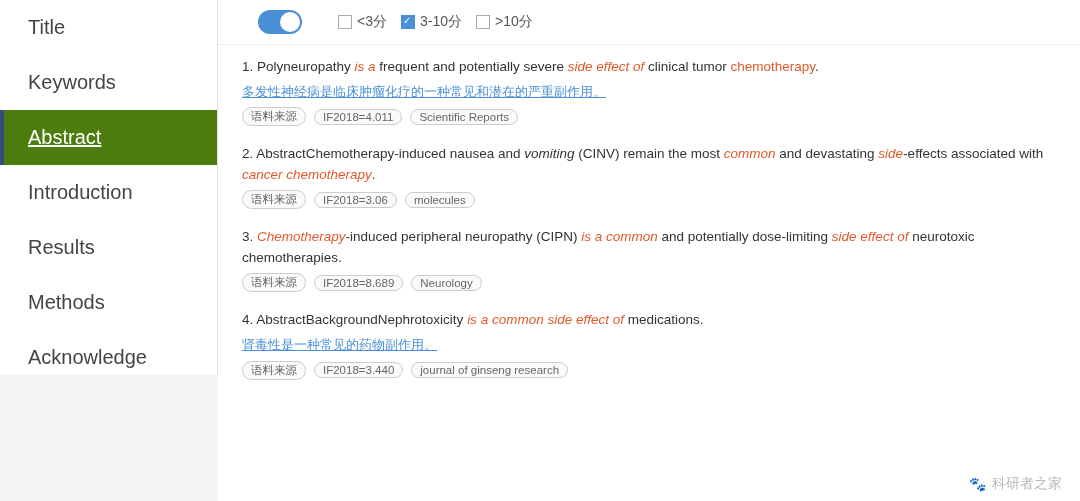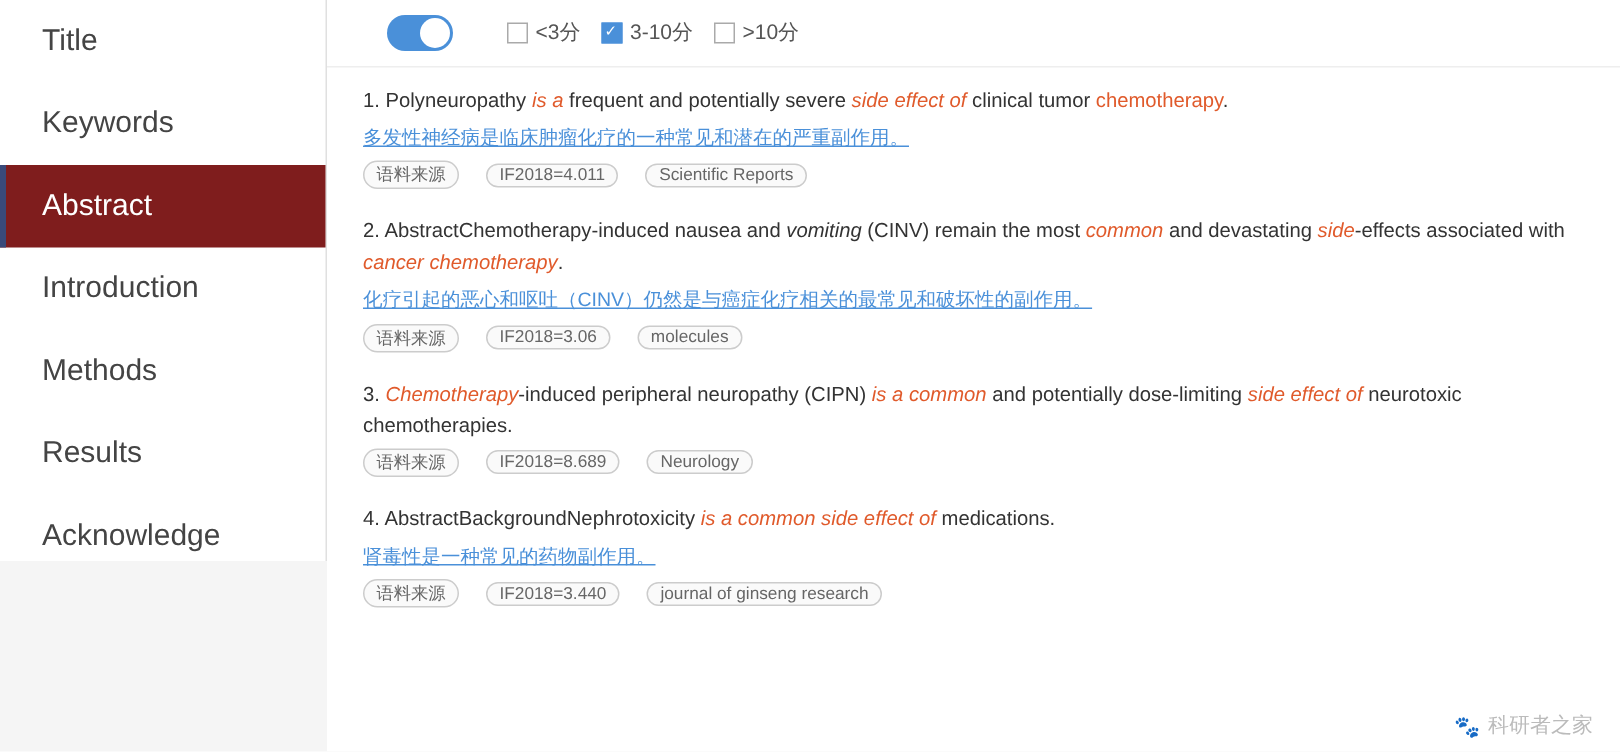--- a/index.html
+++ b/index.html
@@ -24,23 +24,24 @@
     }
     .sidebar-item {
       padding: 16px 24px;
       font-size: 20px;
       color: #444;
       cursor: pointer;
       border-left: 4px solid transparent;
       font-weight: 400;
     }
     .sidebar-item.active {
-      background: #7f1d1d;
+      background: #4d7c0f;
       color: #fff;
       border-left: 4px solid #3a4a7a;
+      text-decoration: underline;
     }
 
     
     .main {
       flex: 1;
       background: #fff;
       display: flex;
       flex-direction: column;
       height: 501px;
       overflow: hidden;
@@ -136,21 +137,21 @@
       font-size: 13px;
       color: #4a90d9;
       line-height: 1.5;
       margin-bottom: 6px;
       text-decoration: underline;
       text-decoration-color: #4a90d9;
     }
     .meta-row {
       display: flex;
       align-items: center;
-      gap: 18px;
+      gap: 8px;
       flex-wrap: wrap;
     }
     .tag {
       display: inline-block;
       border: 1px solid #ccc;
       border-radius: 10px;
       padding: 1px 8px;
       font-size: 11.5px;
       color: #666;
       background: #fafafa;
@@ -159,22 +160,22 @@
     .italic { font-style: italic; }
   </style>
 </head>
 <body>
 
 <div class="sidebar">
 <div class="sidebar-item">Title</div>
     <div class="sidebar-item">Keywords</div>
     <div class="sidebar-item active">Abstract</div>
     <div class="sidebar-item">Introduction</div>
+    <div class="sidebar-item">Results</div>
     <div class="sidebar-item">Methods</div>
-    <div class="sidebar-item">Results</div>
     <div class="sidebar-item">Acknowledge</div>
   </div>
 
 <div class="main">
   <div class="toolbar">
     <span class="translate-label"></span>
     <div class="toggle-switch"></div>
     <span class="influence-label"></span>
     <div class="filter-group">
       <label class="filter-item">
@@ -196,21 +197,20 @@
         <div class="item-en"><span>1. </span><span>Polyneuropathy </span><span class="red italic">is a</span><span> frequent and potentially severe </span><span class="red italic">side effect of</span><span> clinical tumor </span><span class="red">chemotherapy</span><span>.</span></div>
         <div class="item-cn">多发性神经病是临床肿瘤化疗的一种常见和潜在的严重副作用。</div>
         <div class="meta-row">
           <span class="tag">语料来源</span>
           <span class="tag">IF2018=4.011</span>
           <span class="tag">Scientific Reports</span>
         </div>
       </div>
       <div class="list-item">
         <div class="item-en"><span>2. </span><span>AbstractChemotherapy-induced nausea and </span><span class="italic">vomiting</span><span> (CINV) remain the most </span><span class="red italic">common</span><span> and devastating </span><span class="red italic">side</span><span>-effects associated with </span><span class="red italic">cancer chemotherapy</span><span>.</span></div>
-        <div class="item-cn">化疗引起的恶心和呕吐（CINV）仍然是与癌症化疗相关的最常见和破坏性的副作用。</div>
         <div class="meta-row">
           <span class="tag">语料来源</span>
           <span class="tag">IF2018=3.06</span>
           <span class="tag">molecules</span>
         </div>
       </div>
       <div class="list-item">
         <div class="item-en"><span>3. </span><span class="red italic">Chemotherapy</span><span>-induced peripheral neuropathy (CIPN) </span><span class="red italic">is a common</span><span> and potentially dose-limiting </span><span class="red italic">side effect of</span><span> neurotoxic chemotherapies.</span></div>
         <div class="meta-row">
           <span class="tag">语料来源</span>

